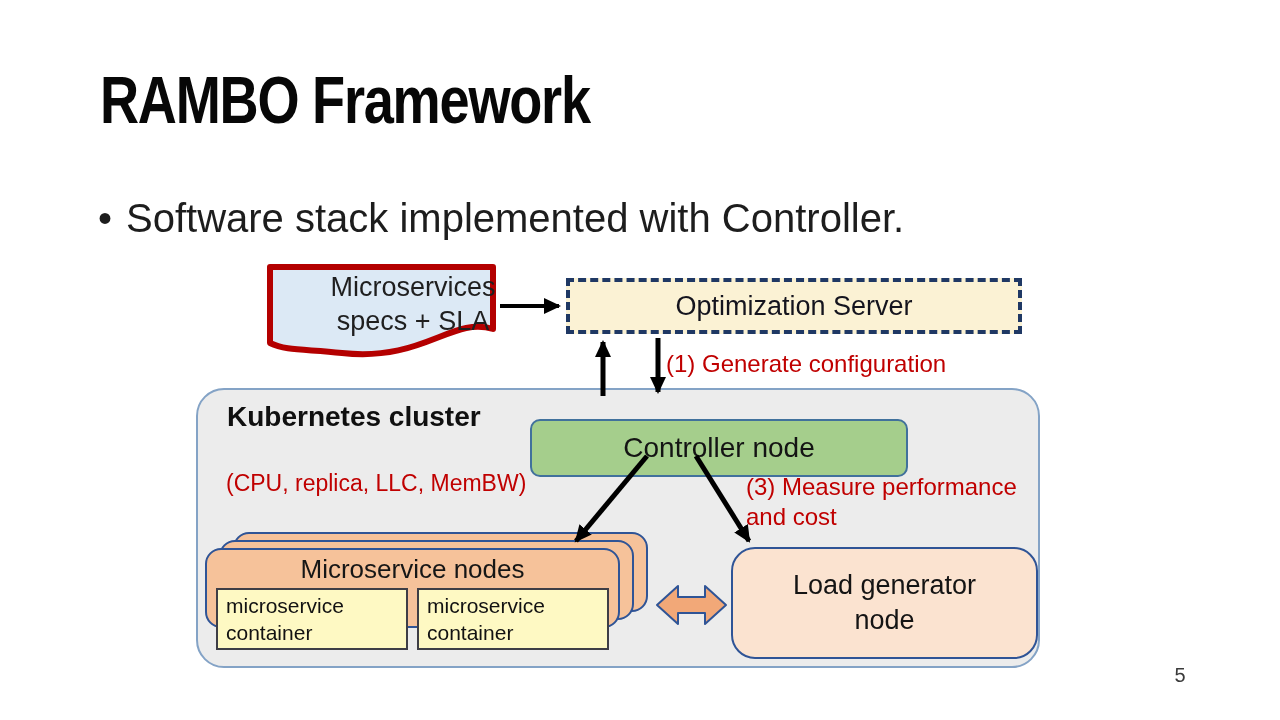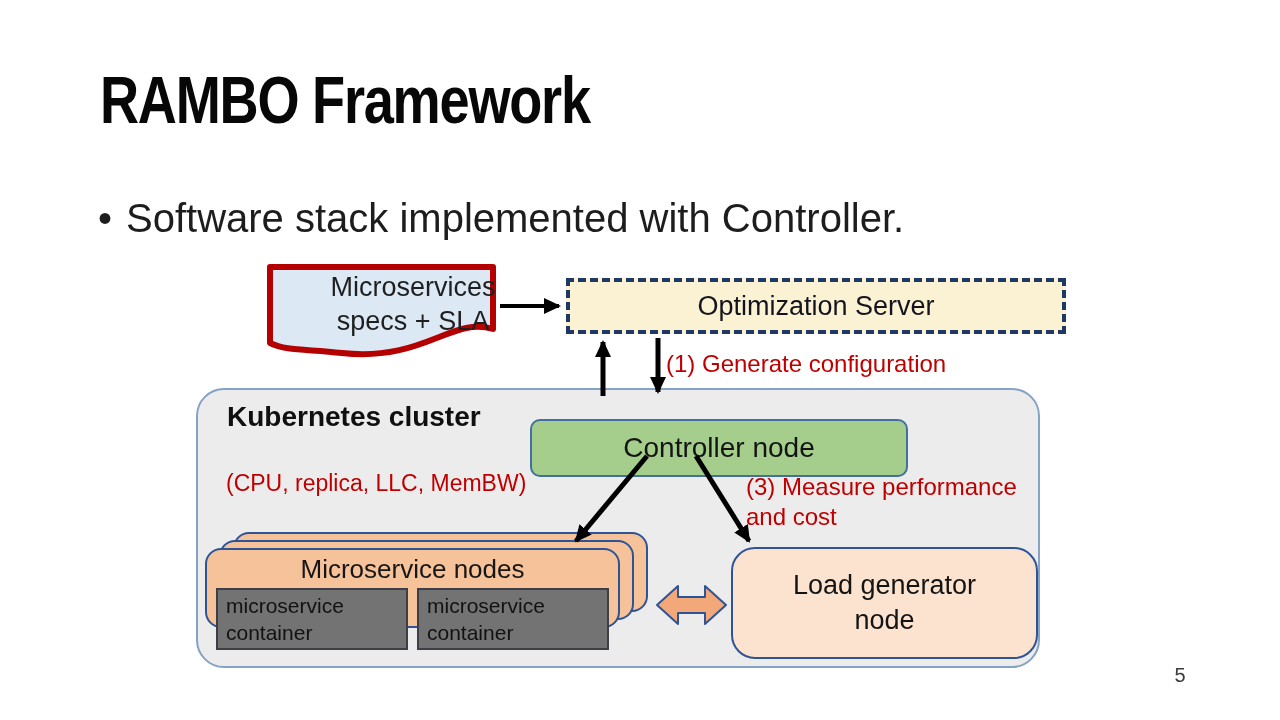--- a/index.html
+++ b/index.html
@@ -15,21 +15,21 @@
   }
   .bullet-line { left:98px; top:196px; font-size:40px; color:#1d1d1d; display:flex; }
   .bullet-line .dot { margin-right:14px; }
 
   .doc-label {
     left:268px; top:270px; width:226px; text-align:center;
     font-size:27px; line-height:34px; color:#1f1f1f; z-index:6;padding-left:32px;
   }
 
   .opt-server {
-    left:566px; top:278px; width:500px; height:56px; box-sizing:border-box;
+    left:566px; top:278px; width:456px; height:56px; box-sizing:border-box;
     background:#FBF2D4; border:4px dashed #1F3864;
     display:flex; align-items:center; justify-content:center;
     font-size:27px; color:#14141e; z-index:2;
   }
 
   .cluster {
     left:196px; top:388px; width:844px; height:280px; box-sizing:border-box;
     background:#ECECEC; border:2px solid #84A3C6; border-radius:28px; z-index:1;
   }
   .cluster-label { left:215px; top:401px; font-size:28px; font-weight:700; color:#101010; z-index:2;margin-left:12px; }
@@ -49,21 +49,21 @@
   .node-layer {
     box-sizing:border-box; background:#F6C29A; border:2px solid #2F5496;
     border-radius:16px; width:415px; height:80px;
   }
   .layer-back  { left:233px; top:532px; z-index:2; }
   .layer-mid   { left:219px; top:540px; z-index:2; }
   .layer-front { left:205px; top:548px; z-index:2; }
   .nodes-title { text-align:center; font-size:26px; line-height:38px; color:#161616; }
   .containers-row { display:flex; gap:9px; padding:0 9px; }
   .ms-container {
-    flex:1; height:62px; box-sizing:border-box; background:#737373; border:2px solid #3e3e46;
+    flex:1; height:62px; box-sizing:border-box; background:#fef9c3; border:2px solid #3e3e46;
     font-size:21px; line-height:27px; padding:2px 8px; color:#121212;
   }
 
   .load-gen {
     left:731px; top:547px; width:307px; height:112px; box-sizing:border-box;
     background:#FBE3D0; border:2px solid #2F5496; border-radius:24px;
     display:flex; flex-direction:column; align-items:center; justify-content:center;
     font-size:27px; line-height:35px; color:#141414; text-align:center; z-index:2;
   }
 

